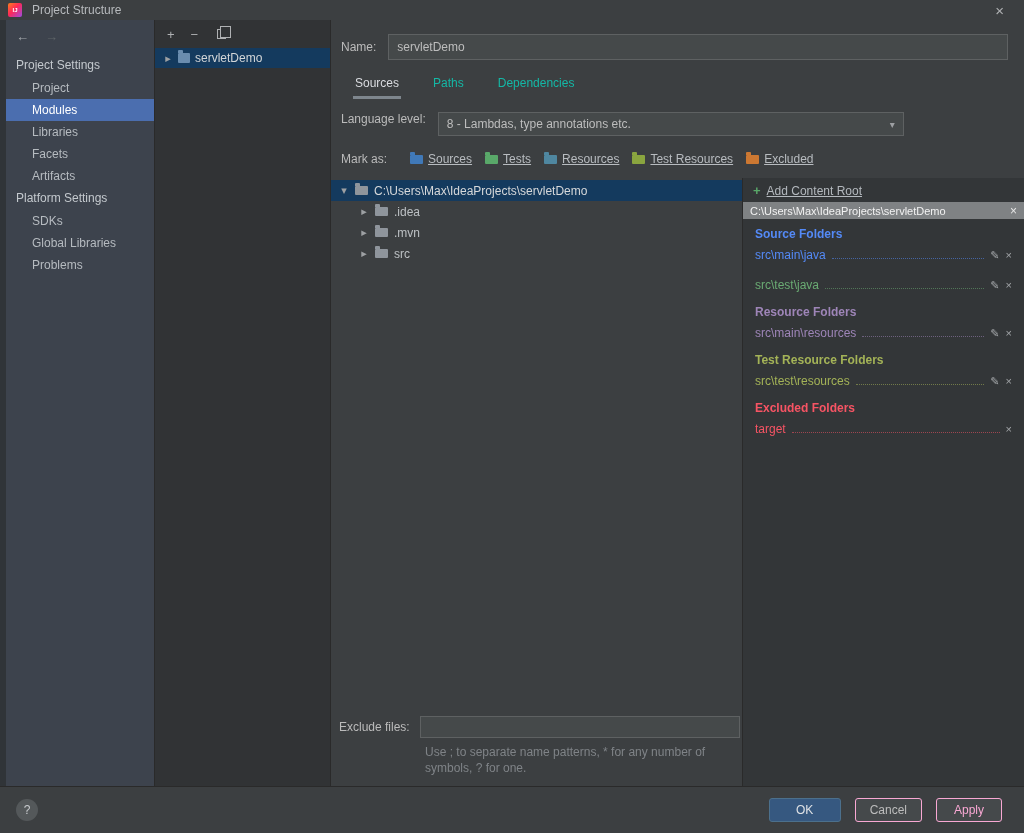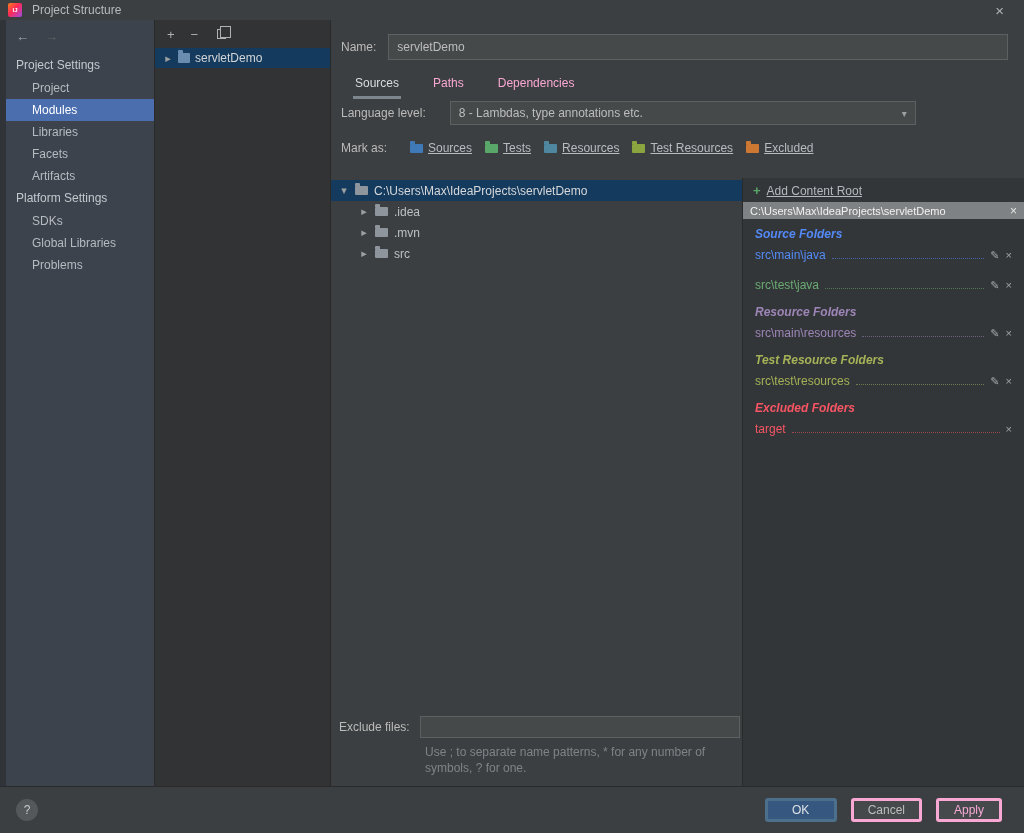--- a/index.html
+++ b/index.html
@@ -44,23 +44,23 @@
   .module-icon { width: 12px; height: 10px; border-radius: 1px; background: #6a8cae; position: relative; flex: 0 0 auto; }
   .module-icon::before { content: ""; position: absolute; top: -3px; left: 0; width: 5px; height: 3px; border-radius: 1px 1px 0 0; background: inherit; }
 
   
   .main { flex: 1; background: #3c3f41; display: flex; flex-direction: column; }
   .top-section { height: 158px; padding: 0 16px 0 10px; }
   .name-row { display: flex; align-items: center; gap: 12px; margin-top: 14px; }
   .text-input { flex: 1; height: 26px; background: #45494a; border: 1px solid #5e6162; color: #bdbdbd;
                 font-family: "Liberation Sans", sans-serif; font-size: 12px; padding: 0 8px; outline: none; }
   .tabs-row { display: flex; gap: 30px; margin-top: 14px; padding-left: 12px; }
-  .tab { padding: 2px 2px 6px; color: #f9a8d4; cursor: default; }
+  .tab { padding: 2px 2px 6px; color: #14b8a6; cursor: default; }
   .tab.selected { color: #dadce0; border-bottom: 3px solid #7e868d; }
-  .lang-row { display: flex; align-items: center; gap: 24px; margin-top: 2px; }
+  .lang-row { display: flex; gap: 12px; margin-top: 13px; }
   .selectbox { width: 466px; height: 24px; background: #45494a; border: 1px solid #5e6162; display: flex; align-items: center; padding: 0 8px; color: #bdbdbd; }
   .select-arrow { margin-left: auto; color: #9da0a3; font-size: 10px; }
   .markas-row { display: flex; align-items: center; gap: 13px; margin-top: 16px; }
   .markas-label { margin-right: 10px; text-align: right; }
   .mark-btn { display: flex; align-items: center; gap: 5px; cursor: default; }
   .mark-btn .lbl { text-decoration: underline; color: #b8bcc0; }
 
   .bottom-section { flex: 1; display: flex; min-height: 0; }
 
   
@@ -75,32 +75,32 @@
 
   
   .roots-pane { width: 282px; background: #333638; border-left: 1px solid #2a2a2a; display: flex; flex-direction: column; }
   .add-row { display: flex; align-items: center; gap: 6px; padding: 5px 10px 4px; }
   .add-plus { color: #59a869; font-weight: bold; font-size: 13px; }
   .add-label { color: #b4b9be; text-decoration: underline; text-align: center; }
   .root-strip { height: 17px; background: #7f8284; color: #f2f2f2; display: flex; align-items: center; padding: 0 7px; font-size: 11px; }
   .root-strip .strip-x { margin-left: auto; color: #e6e6e6; font-size: 12px; }
   .groups { padding: 8px 12px 0; }
   .group { margin-bottom: 13px; }
-  .group-title { font-weight: bold; margin-bottom: 4px; font-style: italic; }
+  .group-title { font-weight: bold; margin-bottom: 4px; }
   .folder-row { display: flex; align-items: flex-end; height: 17px; gap: 6px; }
   .leader { flex: 1; border-bottom: 1px dotted currentColor; opacity: .55; margin-bottom: 3px; }
   .row-icon { color: #a2a5a8; font-size: 11px; line-height: 1; margin-bottom: 1px; cursor: default; }
 
   
   .footer { height: 47px; border-top: 1px solid #2a2a2a; background: #3c3f41; display: flex; align-items: center; padding: 0 22px 0 16px; }
   .help-circle { width: 22px; height: 22px; border-radius: 50%; background: #54585a; color: #c7cacd;
                  display: flex; align-items: center; justify-content: center; cursor: default; }
   .footer-buttons { margin-left: auto; display: flex; gap: 14px; }
   .btn { height: 24px; min-width: 66px; padding: 0 14px; display: flex; align-items: center; justify-content: center;
-         border-radius: 3px; border: 3px solid #f9a8d4; background: #45494b; color: #bdbdbd; cursor: default; }
+         border-radius: 3px; border: 1px solid #f9a8d4; background: #45494b; color: #bdbdbd; cursor: default; }
   .btn.primary { background: var(--ok-blue); border-color: #4c708c; color: #dfe2e5; min-width: 72px; }
   .btn.disabled { color: #f9a8d4; }
 </style>
 </head>
 <body>
 
 <div class="window">
 
   <div class="titlebar">
     <div class="logo">IJ</div>

